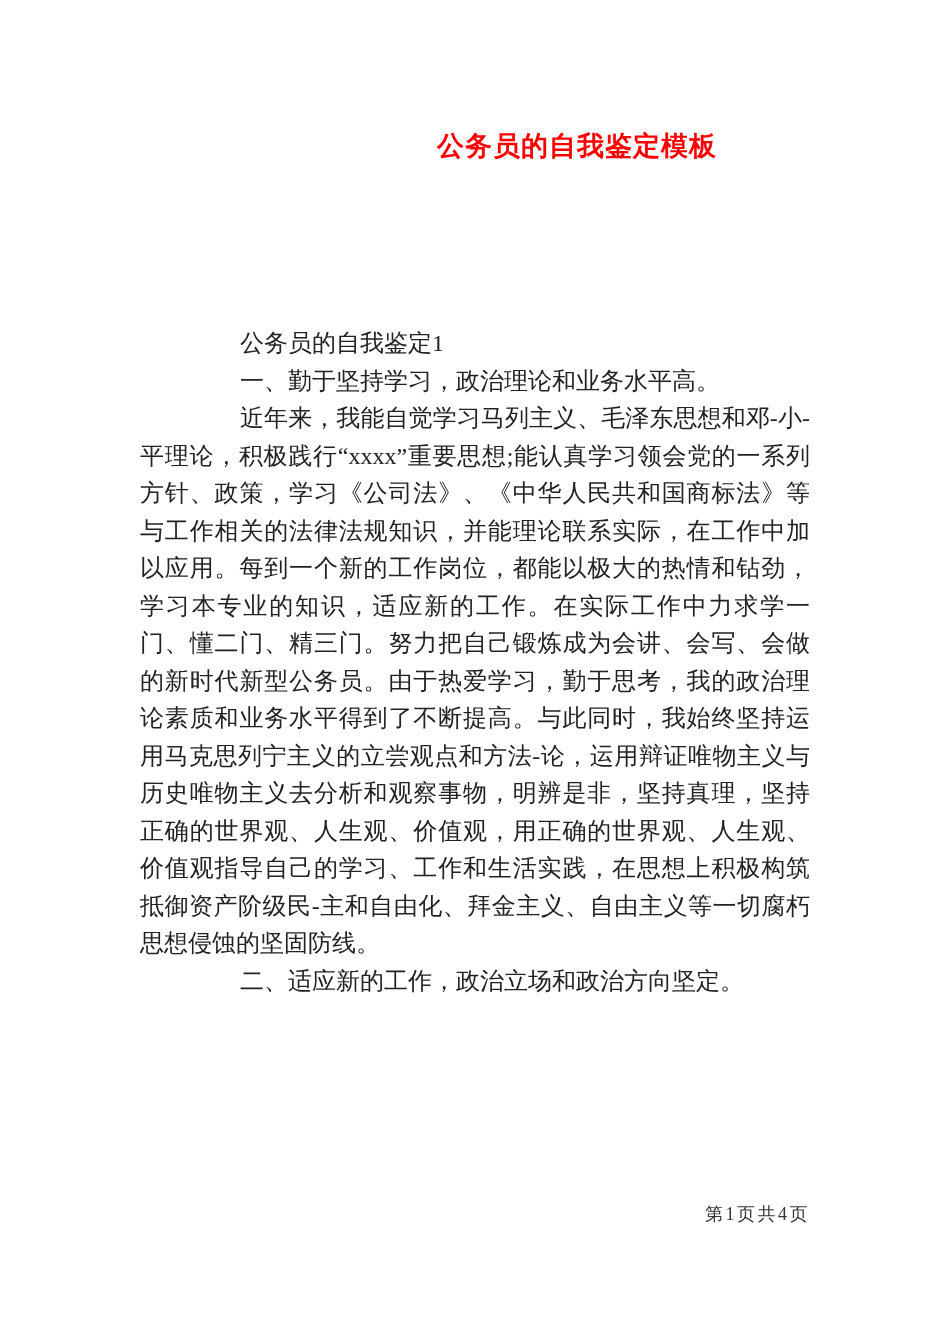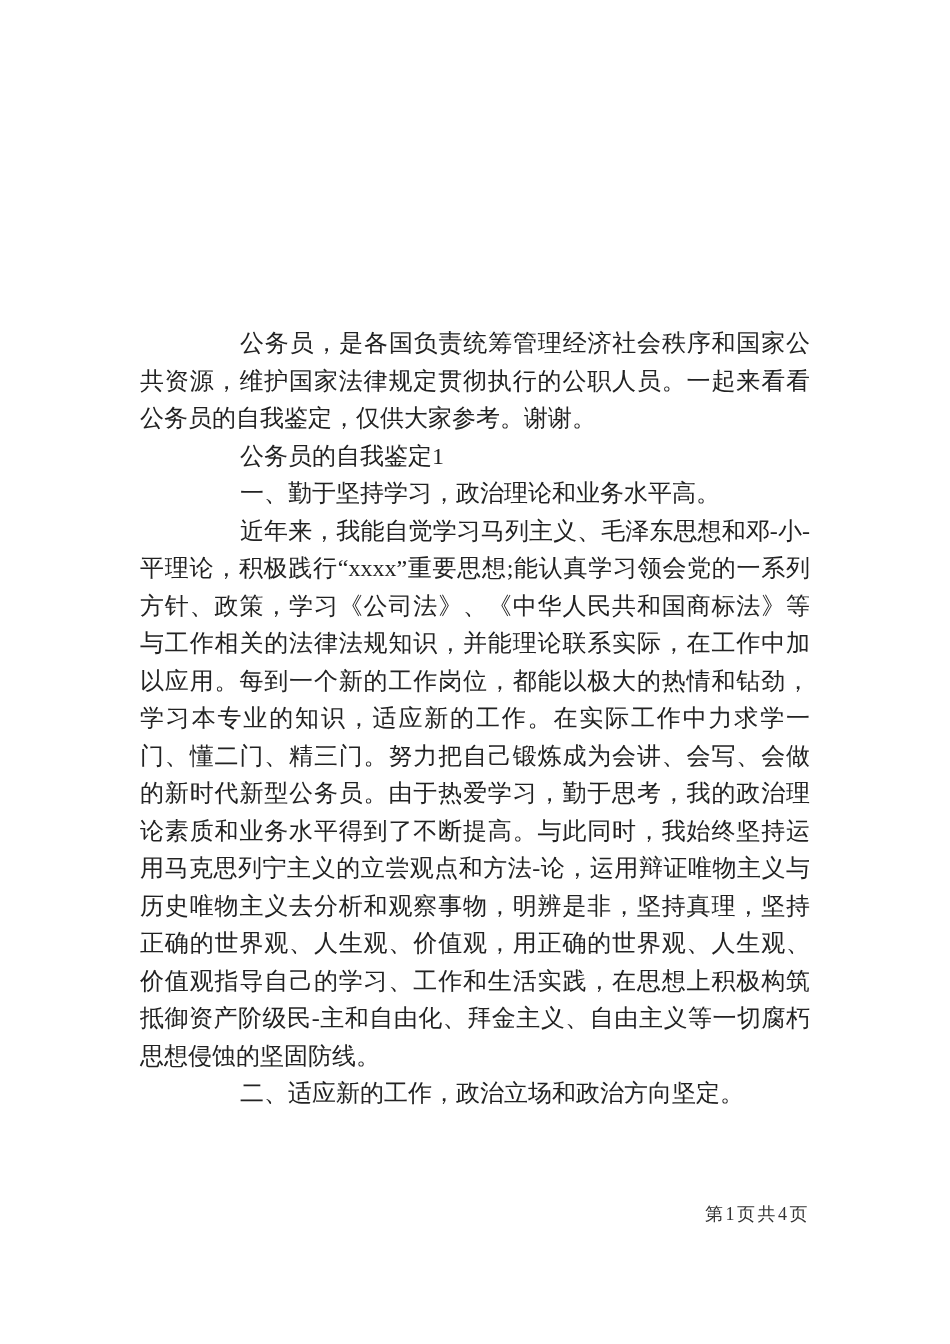--- a/index.html
+++ b/index.html
@@ -57,23 +57,23 @@
     font-size: 18px;
     letter-spacing: 2.5px;
     color: #333333;
   }
 </style>
 </head>
 <body>
 
 <div class="doc-page">
 
+  <div class="doc-title" style="color: rgb(255, 0, 0);">公务员的自我鉴定模板</div>
 
   <div class="doc-body">
-    <p>公务员，是各国负责统筹管理经济社会秩序和国家公共资源，维护国家法律规定贯彻执行的公职人员。一起来看看公务员的自我鉴定，仅供大家参考。谢谢。</p>
     <p>公务员的自我鉴定1</p>
     <p>一、勤于坚持学习，政治理论和业务水平高。</p>
     <p>近年来，我能自觉学习马列主义、毛泽东思想和邓-小-平理论，积极践行“xxxx”重要思想;能认真学习领会党的一系列方针、政策，学习《公司法》、《中华人民共和国商标法》等与工作相关的法律法规知识，并能理论联系实际，在工作中加以应用。每到一个新的工作岗位，都能以极大的热情和钻劲，学习本专业的知识，适应新的工作。在实际工作中力求学一门、懂二门、精三门。努力把自己锻炼成为会讲、会写、会做的新时代新型公务员。由于热爱学习，勤于思考，我的政治理论素质和业务水平得到了不断提高。与此同时，我始终坚持运用马克思列宁主义的立尝观点和方法-论，运用辩证唯物主义与历史唯物主义去分析和观察事物，明辨是非，坚持真理，坚持正确的世界观、人生观、价值观，用正确的世界观、人生观、价值观指导自己的学习、工作和生活实践，在思想上积极构筑抵御资产阶级民-主和自由化、拜金主义、自由主义等一切腐朽思想侵蚀的坚固防线。</p>
     <p>二、适应新的工作，政治立场和政治方向坚定。</p>
   </div>
 
   <div class="page-footer">第1页共4页</div>
 
 </div>
 

